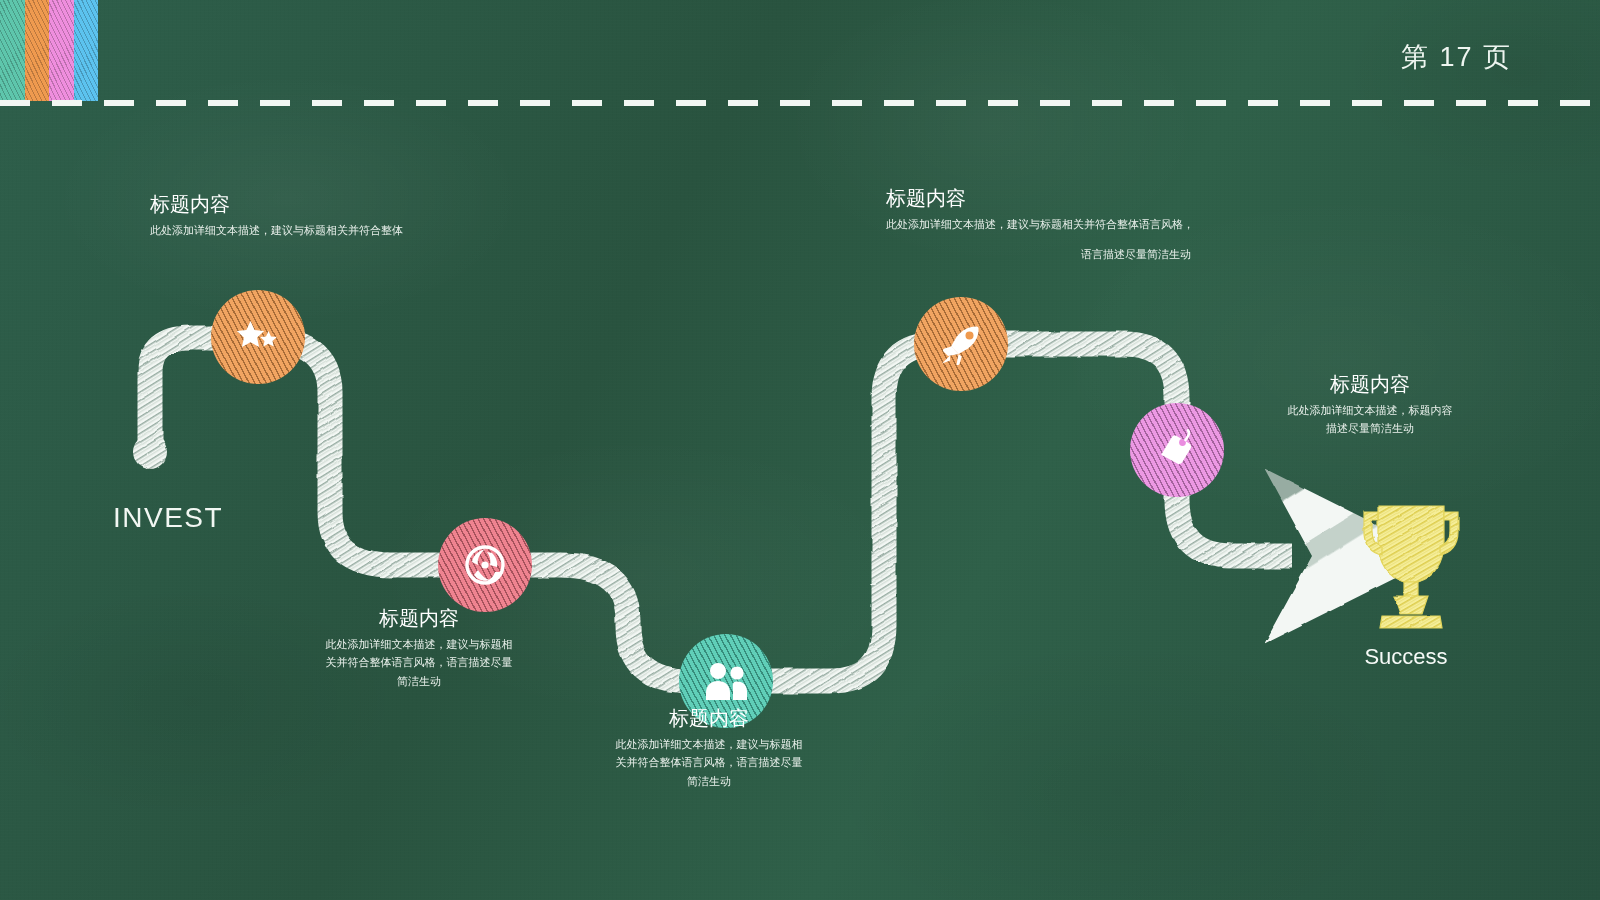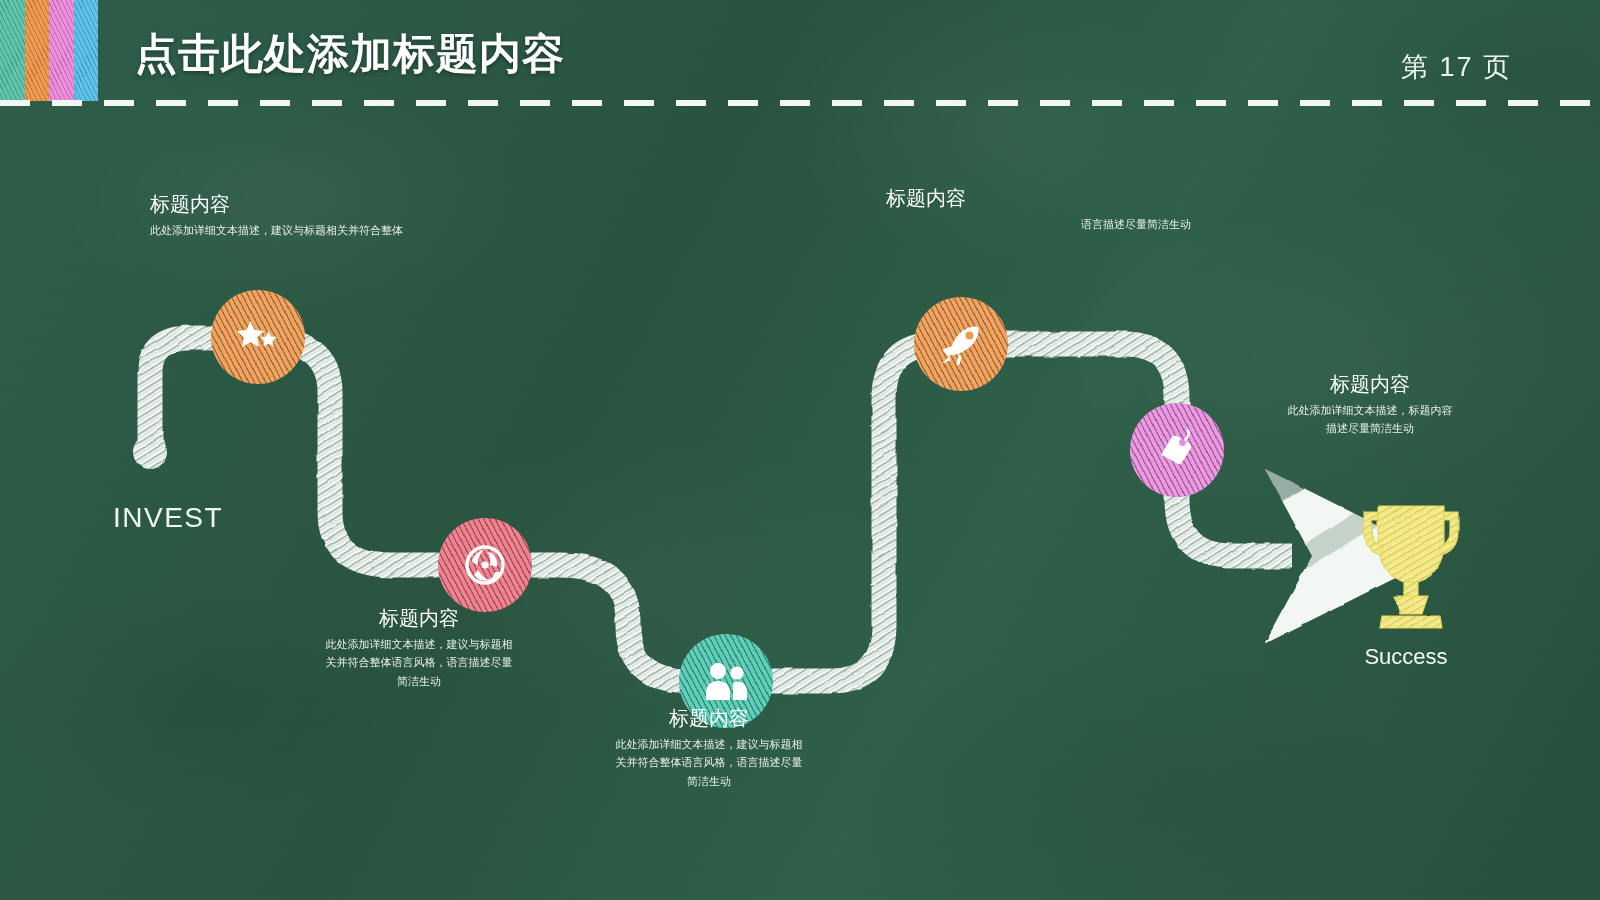--- a/index.html
+++ b/index.html
@@ -36,21 +36,21 @@
   .cbar::after {
     content:""; position:absolute; inset:-20%;
     background-image:repeating-linear-gradient(64deg, rgba(0,0,0,.22) 0px, rgba(0,0,0,.22) 1px, rgba(255,255,255,0) 1px, rgba(255,255,255,0) 4px);
   }
   #slide-title {
     position:absolute; left:135px; top:26px;
     font-size:42px; font-weight:bold; color:#ffffff; letter-spacing:1px;
     text-shadow:0 2px 4px rgba(0,0,0,.35);
   }
   #page-number {
-    position:absolute; right:88px; top:49px;
+    position:absolute; right:88px; top:39px;
     font-size:27px; color:#eef5f0; letter-spacing:2px;
   }
   #header-rule {
     position:absolute; left:0; top:100px; width:1600px; height:6px;
     background-image:repeating-linear-gradient(90deg,#f2f7f3 0px,#f2f7f3 30px,rgba(0,0,0,0) 30px,rgba(0,0,0,0) 52px);
   }
 
   
   #roadmap { position:absolute; left:0; top:0; width:1600px; height:900px; }
 
@@ -89,21 +89,20 @@
 <div id="slide">
   <div id="noise"></div>
 
   <div id="color-bars">
     <div class="cbar" style="background: rgb(94, 198, 172);"></div>
     <div class="cbar" style="background: rgb(239, 154, 79);"></div>
     <div class="cbar" style="background: rgb(239, 142, 222);"></div>
     <div class="cbar" style="background: rgb(92, 195, 239);"></div>
   </div>
 
-  <div id="slide-title">点击此处添加标题内容</div>
   <div id="page-number">第 17 页</div>
   <div id="header-rule"></div>
 
   <svg id="roadmap" viewBox="0 0 1600 900">
     <defs>
       <pattern id="chalkHatch" width="7" height="7" patternUnits="userSpaceOnUse" patternTransform="rotate(58)">
         <rect width="7" height="7" fill="#f3f7f4"></rect>
         <rect width="1.5" height="7" fill="#4b6f5e" opacity=".55"></rect>
         <rect x="3.4" width="0.9" height="7" fill="#6d8b7c" opacity=".35"></rect>
       </pattern>
@@ -252,21 +251,22 @@
     <div class="t-body">
       <div>此处添加详细文本描述，建议与标题相</div>
       <div>关并符合整体语言风格，语言描述尽量</div>
       <div>简洁生动</div>
     </div>
   </div>
 
   <div class="tblock t-left" id="block-4" style="left:886px;top:186px;width:500px;">
     <div class="t-head">标题内容</div>
     <div class="t-body">
-      <div style="text-align:center;">语言描述尽量简洁生动</div>
+      <div>此处添加详细文本描述，建议与标题相关并符合整体语言风格，</div>
+      <div style="text-align:center;margin-top:12px;">语言描述尽量简洁生动</div>
     </div>
   </div>
 
   <div class="tblock t-center" id="block-5" style="left:1232px;top:372px;width:276px;">
     <div class="t-head">标题内容</div>
     <div class="t-body">
       <div>此处添加详细文本描述，标题内容</div>
       <div>描述尽量简洁生动</div>
     </div>
   </div>

